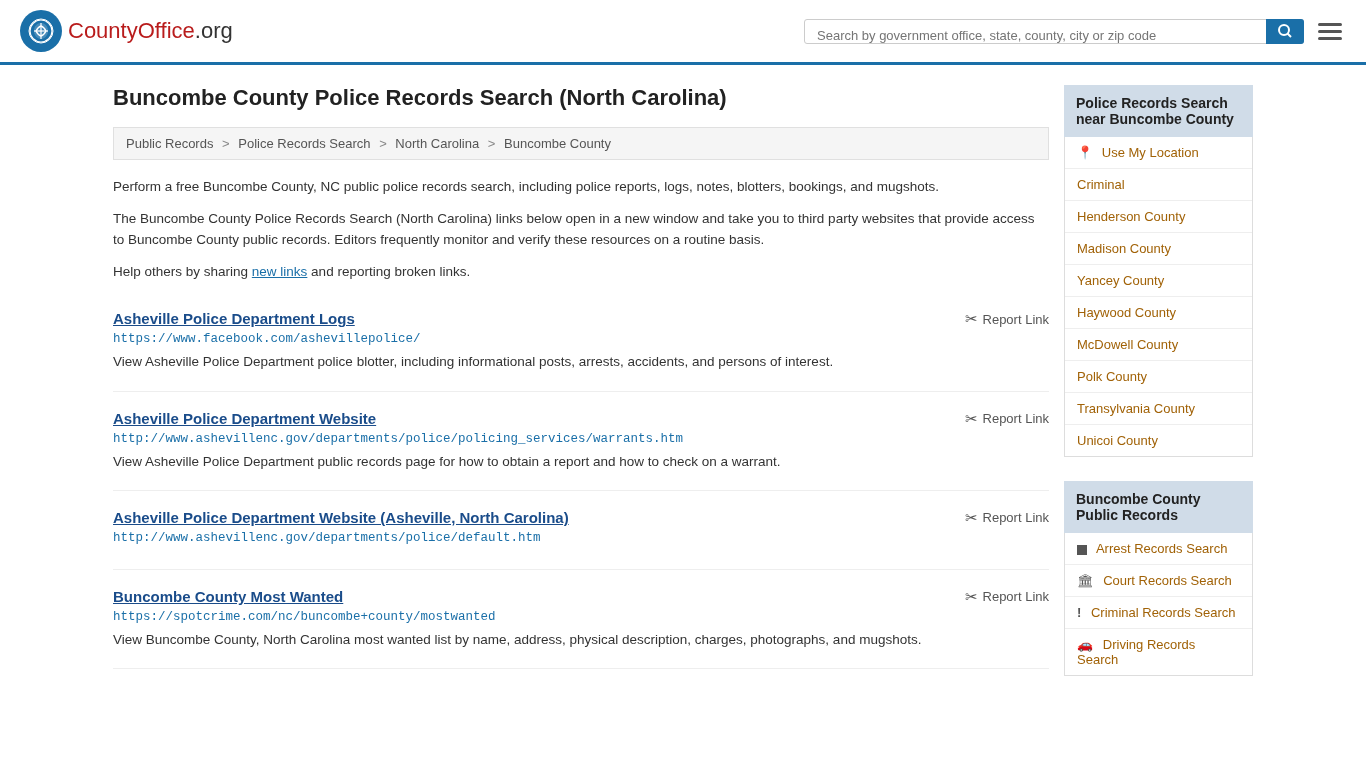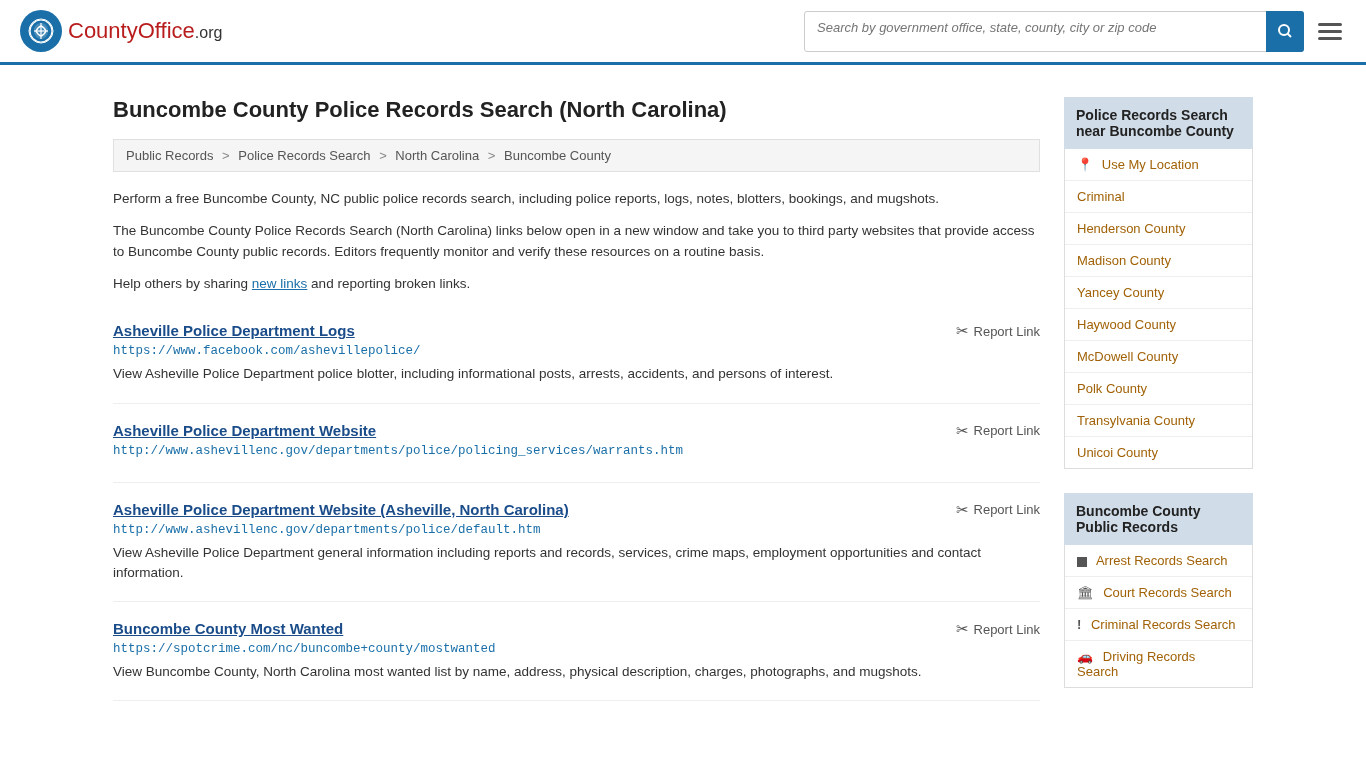--- a/index.html
+++ b/index.html
@@ -34,26 +34,25 @@
       display: flex;
       align-items: center;
       gap: 10px;
     }
     .search-bar-wrapper {
       position: relative;
       width: 500px;
     }
     .search-bar-wrapper input {
       width: 100%;
-      padding: 8px 40px 16px 12px;
+      padding: 8px 40px 0 12px;
       border: 1px solid #ccc;
       border-radius: 3px;
       font-size: 13px;
       color: #555;
-      font-style: italic;
     }
     .search-btn {
       position: absolute;
       right: 0;
       top: 0;
       height: 100%;
       width: 38px;
       background: #1a6fa8;
       border: none;
       cursor: pointer;
@@ -74,24 +73,24 @@
       width: 24px;
       height: 3px;
       background: #555;
       margin: 4px 0;
       border-radius: 2px;
     }
 
     
     .main-container {
       max-width: 1200px;
-      margin: 12px auto;
+      margin: 0 auto;
       padding: 20px 30px;
       display: flex;
-      gap: 24px;
+      gap: 15px;
     }
 
     
     .content-area {
       flex: 1;
     }
     .page-title {
       font-size: 22px;
       font-weight: bold;
       color: #222;
@@ -239,21 +238,21 @@
         <circle cx="13" cy="13" r="12" fill="#1a6fa8" stroke="white" stroke-width="1"></circle>
         <path d="M13 5 C9 5 6 8 6 13 C6 17 9 21 13 21 C17 21 20 17 20 13 C20 8 17 5 13 5Z" fill="white" opacity="0.2"></path>
         <path d="M8 13 Q10 9 13 8 Q16 9 18 13" stroke="white" stroke-width="1.5" fill="none"></path>
         <path d="M8 13 Q10 17 13 18 Q16 17 18 13" stroke="white" stroke-width="1.5" fill="none"></path>
         <line x1="6" y1="13" x2="20" y2="13" stroke="white" stroke-width="1.2"></line>
         <line x1="13" y1="5" x2="13" y2="21" stroke="white" stroke-width="1.2"></line>
         <circle cx="13" cy="13" r="11" stroke="white" stroke-width="1.2" fill="none"></circle>
       </svg>
     </div>
     <div>
-      <span style="font-size:22px;font-weight:normal;color:#b91c1c;">CountyOffice</span><span style="font-size:16px;color:#333;margin-top:11px;">.org</span>
+      <span style="font-size:22px;font-weight:normal;color:#b91c1c;">CountyOffice</span><span style="font-size:22px;color:#333;margin-top:11px;">.org</span>
     </div>
   </div>
   <div class="header-right">
     <div class="search-bar-wrapper">
       <input type="text" placeholder="Search by government office, state, county, city or zip code" style="">
       <button class="search-btn">
         <svg width="16" height="16" viewBox="0 0 16 16">
           <circle cx="7" cy="7" r="5" stroke="white" stroke-width="2" fill="none"></circle>
           <line x1="10.5" y1="10.5" x2="14" y2="14" stroke="white" stroke-width="2"></line>
         </svg>
@@ -306,32 +305,32 @@
 
       <div class="result-item">
         <div class="result-header">
           <a href="#" class="result-title">Asheville Police Department Website</a>
           <button class="report-link-btn">
             <span class="report-icon">✂</span>
             <span>Report Link</span>
           </button>
         </div>
         <div class="result-url">http://www.ashevillenc.gov/departments/police/policing_services/warrants.htm</div>
+        <div class="result-desc">View Asheville Police Department public records page for how to obtain a report and how to check on a warrant.</div>
       </div>
 
       <div class="result-item">
         <div class="result-header">
           <a href="#" class="result-title">Asheville Police Department Website (Asheville, North Carolina)</a>
           <button class="report-link-btn">
             <span class="report-icon">✂</span>
             <span>Report Link</span>
           </button>
         </div>
         <div class="result-url">http://www.ashevillenc.gov/departments/police/default.htm</div>
-        <div class="result-desc">View Asheville Police Department general information including reports and records, services, crime maps, employment opportunities and contact information.</div>
       </div>
 
       <div class="result-item">
         <div class="result-header">
           <a href="#" class="result-title">Buncombe County Most Wanted</a>
           <button class="report-link-btn">
             <span class="report-icon">✂</span>
             <span>Report Link</span>
           </button>
         </div>

